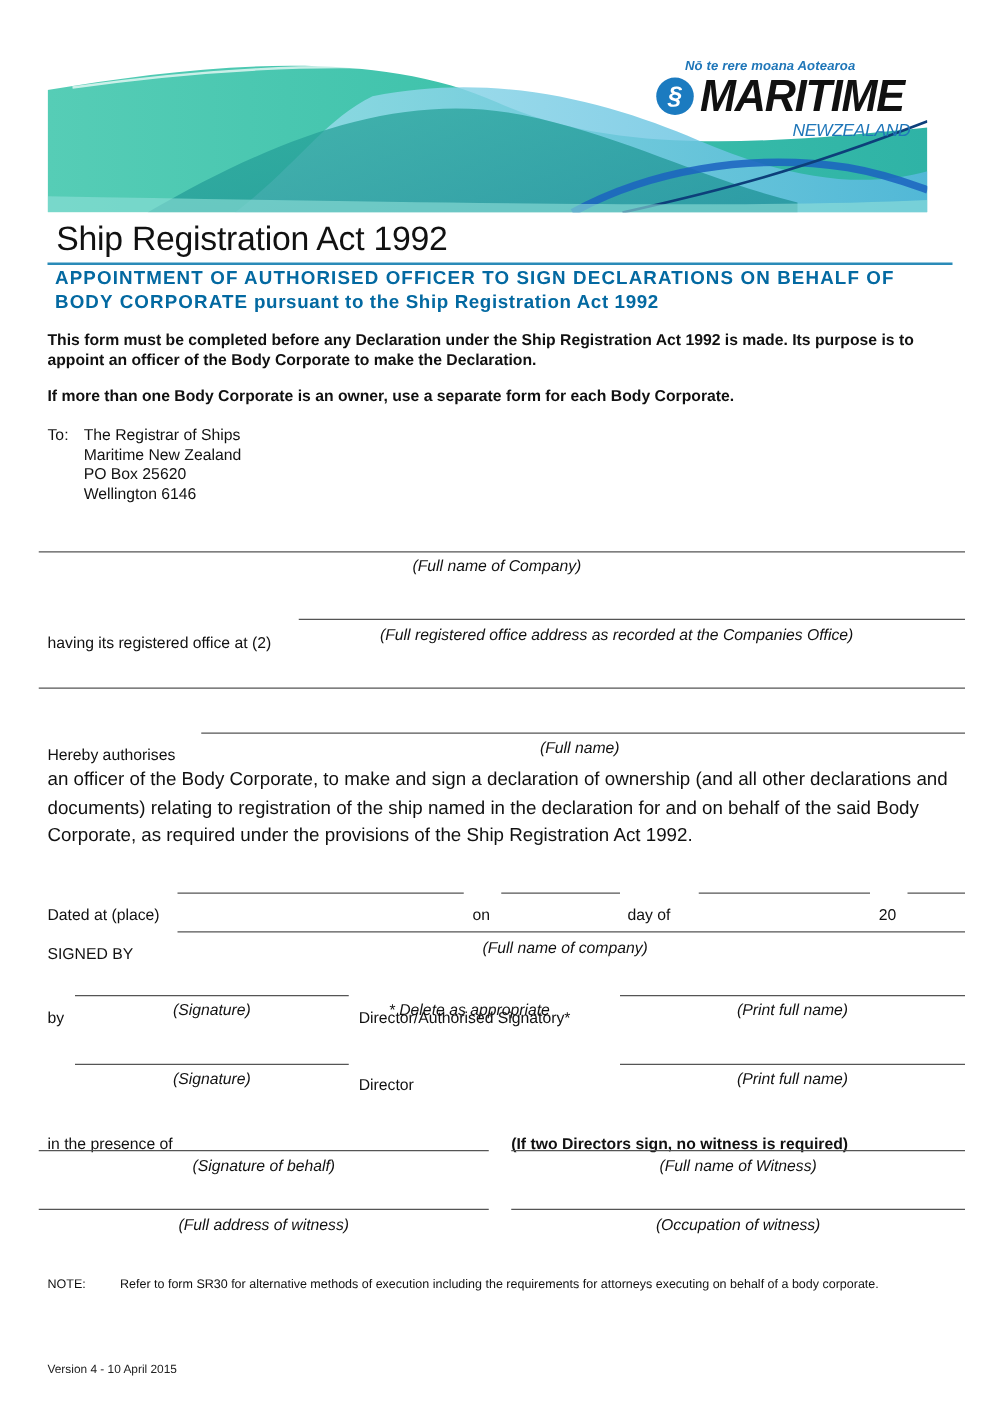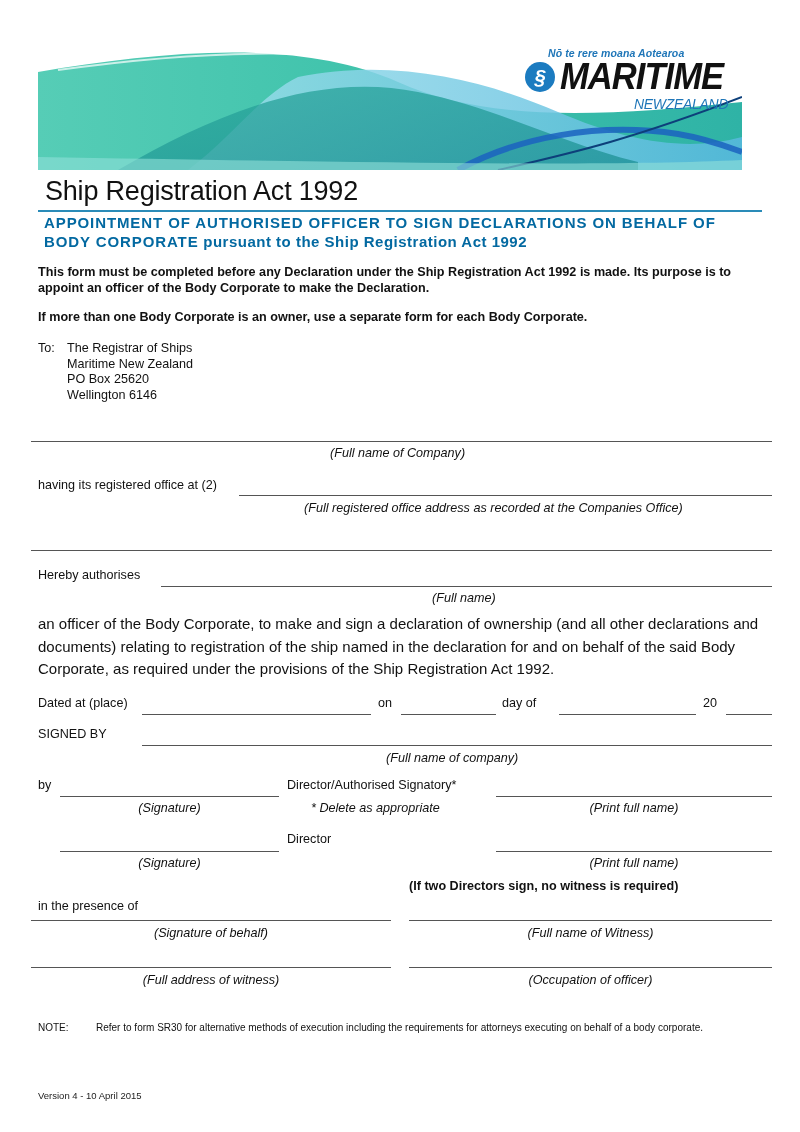--- a/index.html
+++ b/index.html
@@ -21,21 +21,21 @@
   .title-rule { left: 38px; top: 210px; width: 724px; height: 2px; background: #2a8bb8; }
   .subtitle { left: 44px; top: 213px; width: 720px; font-size: 15px; font-weight: bold; color: #0369a1; line-height: 19px; letter-spacing: 0.9px; }
   .subtitle .lower { letter-spacing: 0.5px; }
 
   .intro { left: 38px; top: 264px; width: 730px; font-size: 12.6px; font-weight: bold; line-height: 16px; }
   .intro2 { left: 38px; top: 310px; font-size: 12.6px; font-weight: bold; }
 
   .addr { left: 38px; top: 341px; font-size: 12.6px; line-height: 15.5px; }
   .addr .lines { position: absolute; left: 29px; top: 0; white-space: nowrap; }
 
-  .txt { font-size: 12.6px; white-space: nowrap; }
+  .txt { font-size: 12.6px; white-space: nowrap; margin-top: 29px; }
   .it { font-style: italic; font-size: 12.6px; white-space: nowrap; }
   .field { height: 1px; background: #555; cursor: text; }
   .center { text-align: center; }
   .body-para { left: 38px; top: 613px; width: 740px; font-size: 15px; line-height: 22.5px; }
 
   .note-label { left: 38px; top: 1022px; font-size: 10px; }
   .note-text { left: 96px; top: 1022px; font-size: 10px; white-space: nowrap; }
   .version { left: 38px; top: 1090px; font-size: 9.5px; color: #222; }
 </style>
 </head>
@@ -123,28 +123,28 @@
 <div class="abs it" style="left:311px; top:801px;">* Delete as appropriate</div>
 <div class="abs field" style="left:496px; top:796px; width:276px;"></div>
 <div class="abs it center" style="left:496px; top:801px; width:276px;">(Print full name)</div>
 
 <div class="abs txt" style="left:287px; top:832px;">Director</div>
 <div class="abs field" style="left:60px; top:851px; width:219px;"></div>
 <div class="abs it center" style="left:60px; top:856px; width:219px;">(Signature)</div>
 <div class="abs field" style="left:496px; top:851px; width:276px;"></div>
 <div class="abs it center" style="left:496px; top:856px; width:276px;">(Print full name)</div>
 
-<div class="abs txt" style="left:38px; top:899px;">in the presence of</div>
+<div class="abs txt" style="left:38px; top:879px;">in the presence of</div>
 <div class="abs txt" style="left:409px; top:879px; font-weight:bold;">(If two Directors sign, no witness is required)</div>
 
 <div class="abs field" style="left:31px; top:920px; width:360px;"></div>
 <div class="abs it center" style="left:31px; top:926px; width:360px;">(Signature of behalf)</div>
 <div class="abs field" style="left:409px; top:920px; width:363px;"></div>
 <div class="abs it center" style="left:409px; top:926px; width:363px;">(Full name of Witness)</div>
 
 <div class="abs field" style="left:31px; top:967px; width:360px;"></div>
 <div class="abs it center" style="left:31px; top:973px; width:360px;">(Full address of witness)</div>
 <div class="abs field" style="left:409px; top:967px; width:363px;"></div>
-<div class="abs it center" style="left:409px; top:973px; width:363px;">(Occupation of officer)</div>
+<div class="abs it center" style="left:409px; top:973px; width:363px;">(Occupation of witness)</div>
 
 <div class="abs note-label">NOTE:</div>
 <div class="abs note-text">Refer to form SR30 for alternative methods of execution including the requirements for attorneys executing on behalf of a body corporate.</div>
 <div class="abs version">Version 4 - 10 April 2015</div>
 
 </body></html>

